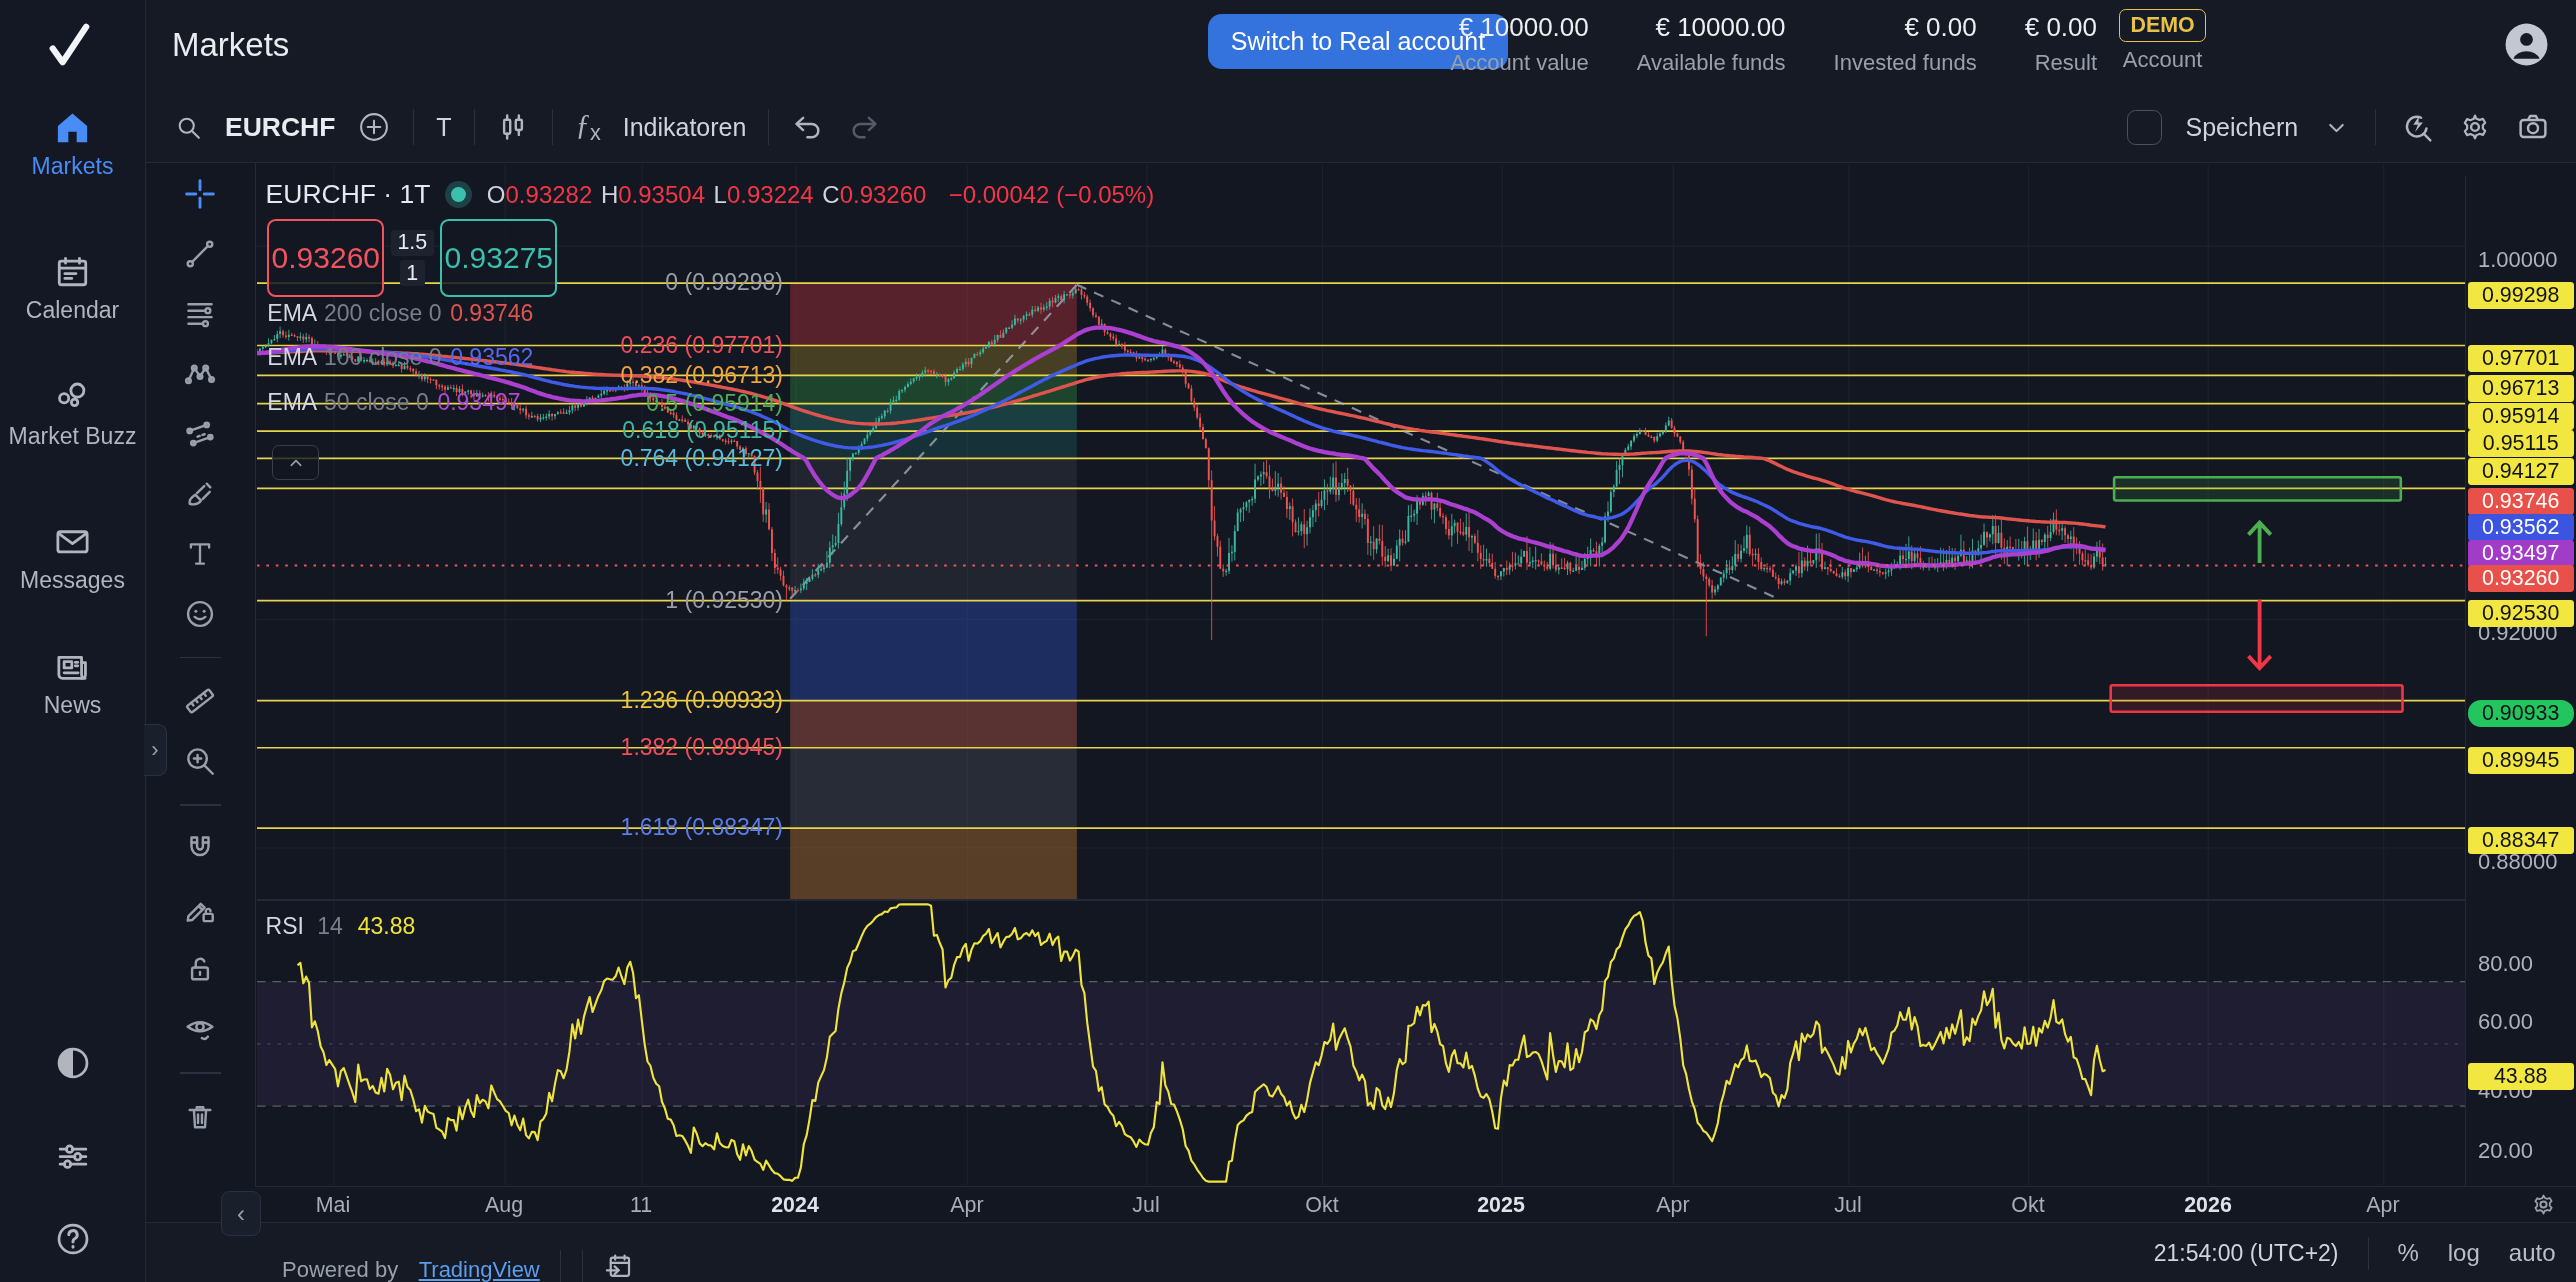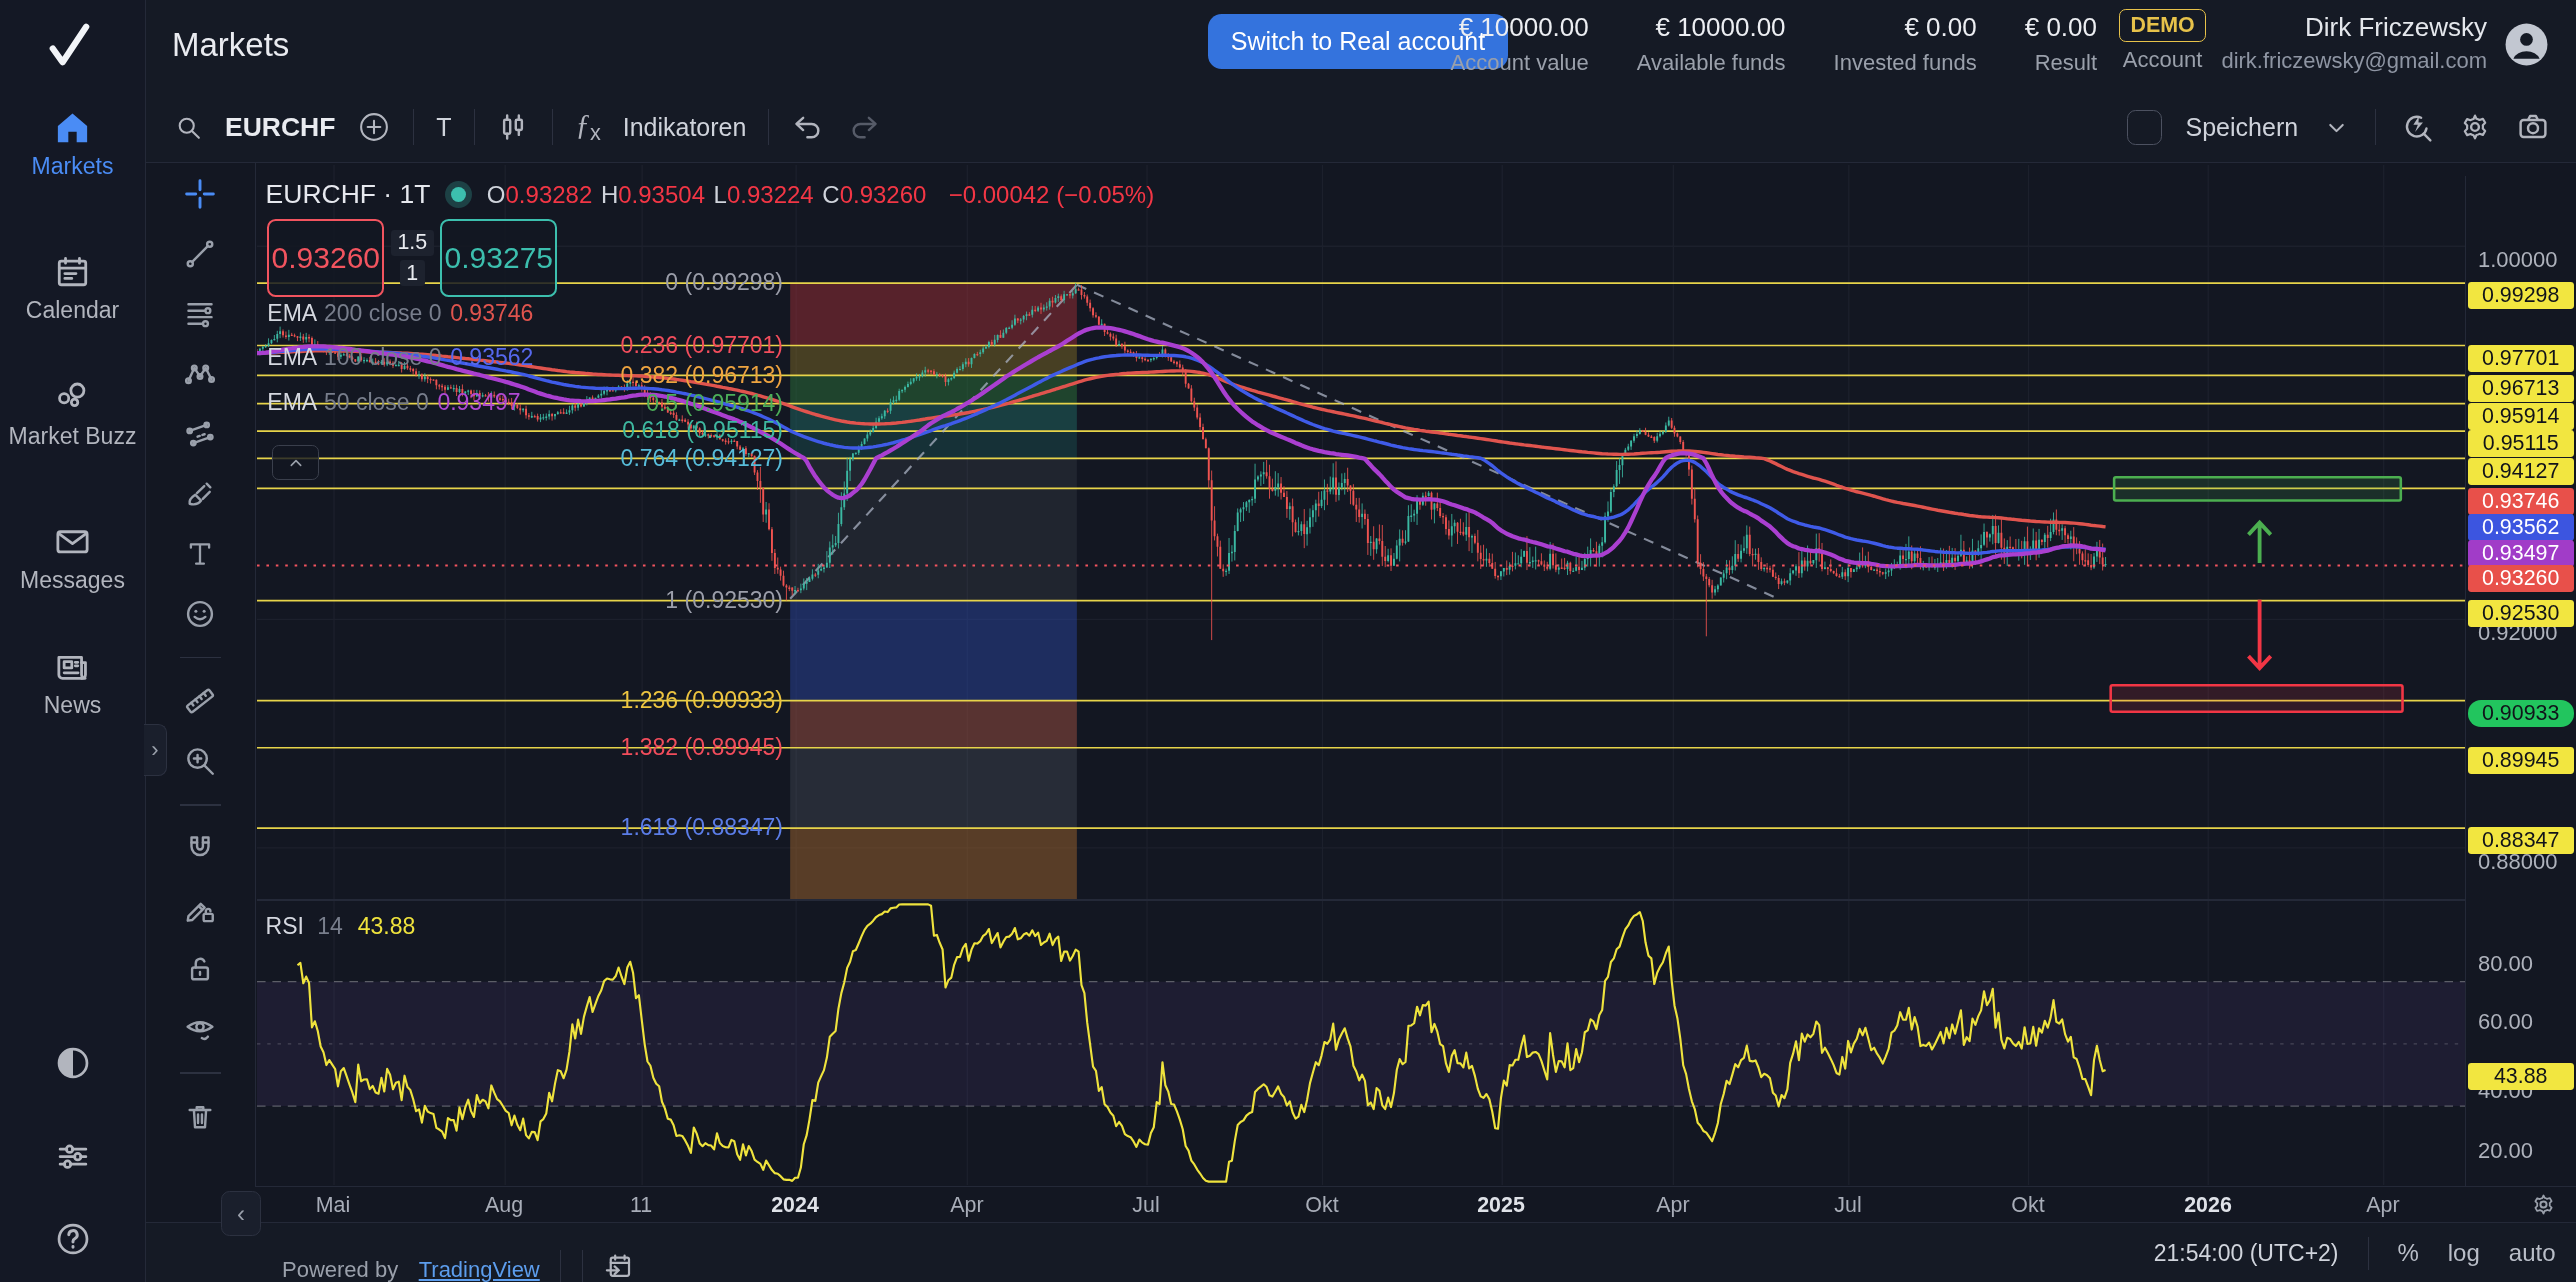--- a/index.html
+++ b/index.html
@@ -161,24 +161,20 @@
         </div>
         <div class="stat-col">
           <div class="stat-val">€ 0.00</div>
           <div class="stat-lab">Result</div>
         </div>
       </div>
     <div id="demo-col">
       <span id="demo-badge">DEMO</span>
       <div class="stat-lab">Account</div>
     </div>
-    <div id="user-block">
-      <div id="user-name">Dirk Friczewsky</div>
-      <div id="user-email">dirk.friczewsky@gmail.com</div>
-    </div>
     <div id="avatar"><svg viewBox="0 0 28 28" width="100%" height="100%" fill="none" stroke="currentColor" stroke-width="2" stroke-linecap="round" stroke-linejoin="round">
           <circle cx="14" cy="14" r="11.5" fill="currentColor" stroke="none"></circle>
           <circle cx="14" cy="11.2" r="3.5" fill="#151a25" stroke="none"></circle>
           <path d="M6.8 21.8 a7.6 6 0 0 1 14.4 0 Z" fill="#151a25" stroke="none"></path>
         </svg></div>
   </header>
 
   <div id="charttoolbar">
     <div class="tb-left">
       <span class="ic s28"><svg viewBox="0 0 28 28" width="100%" height="100%" fill="none" stroke="currentColor" stroke-width="2" stroke-linecap="round" stroke-linejoin="round">

